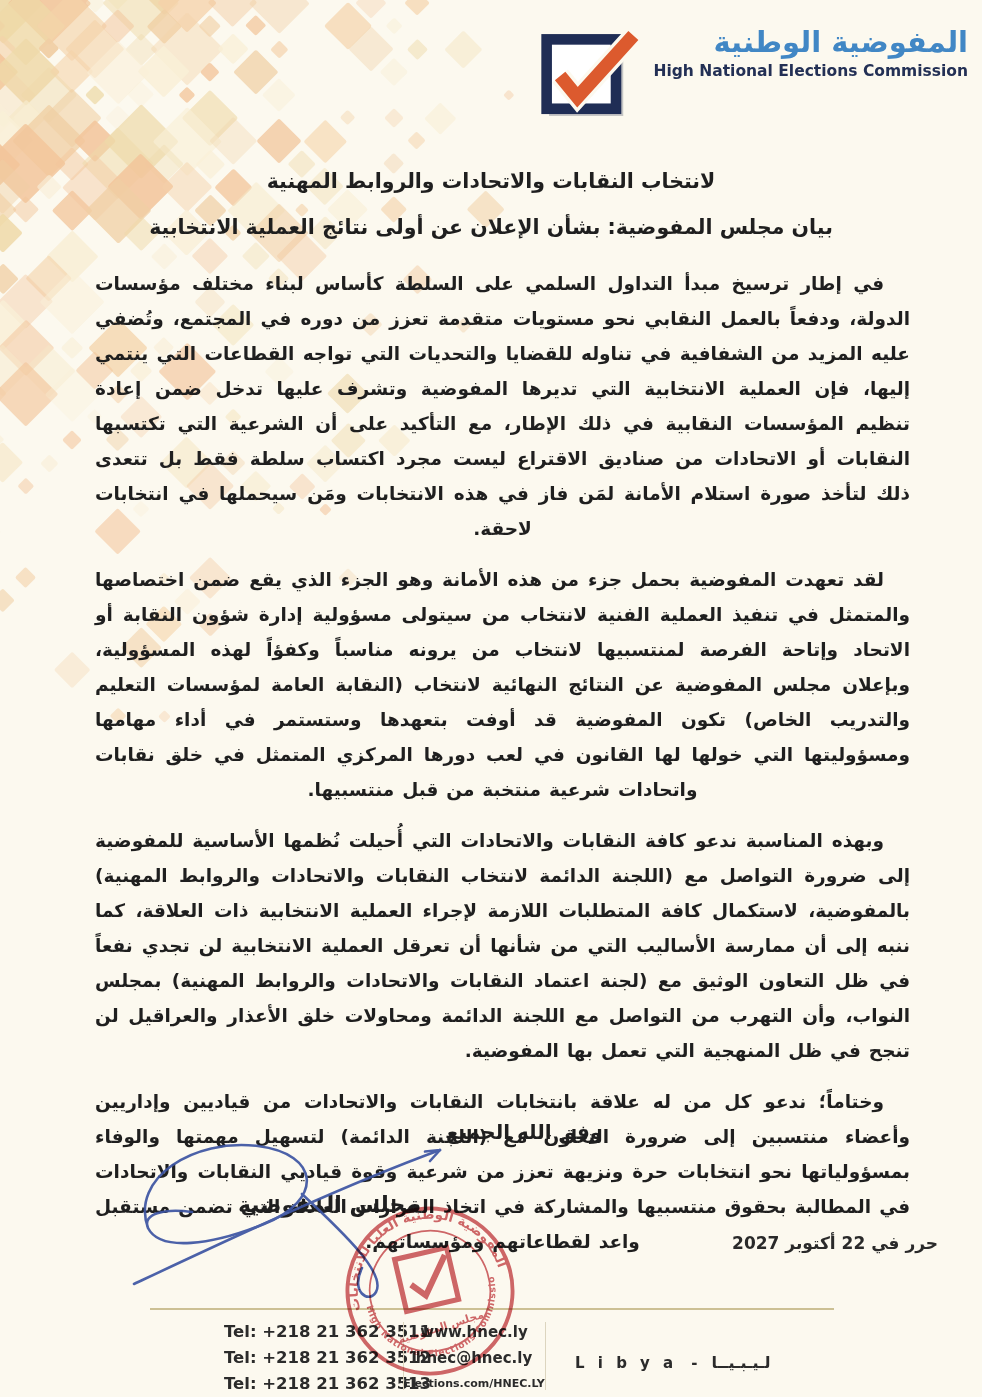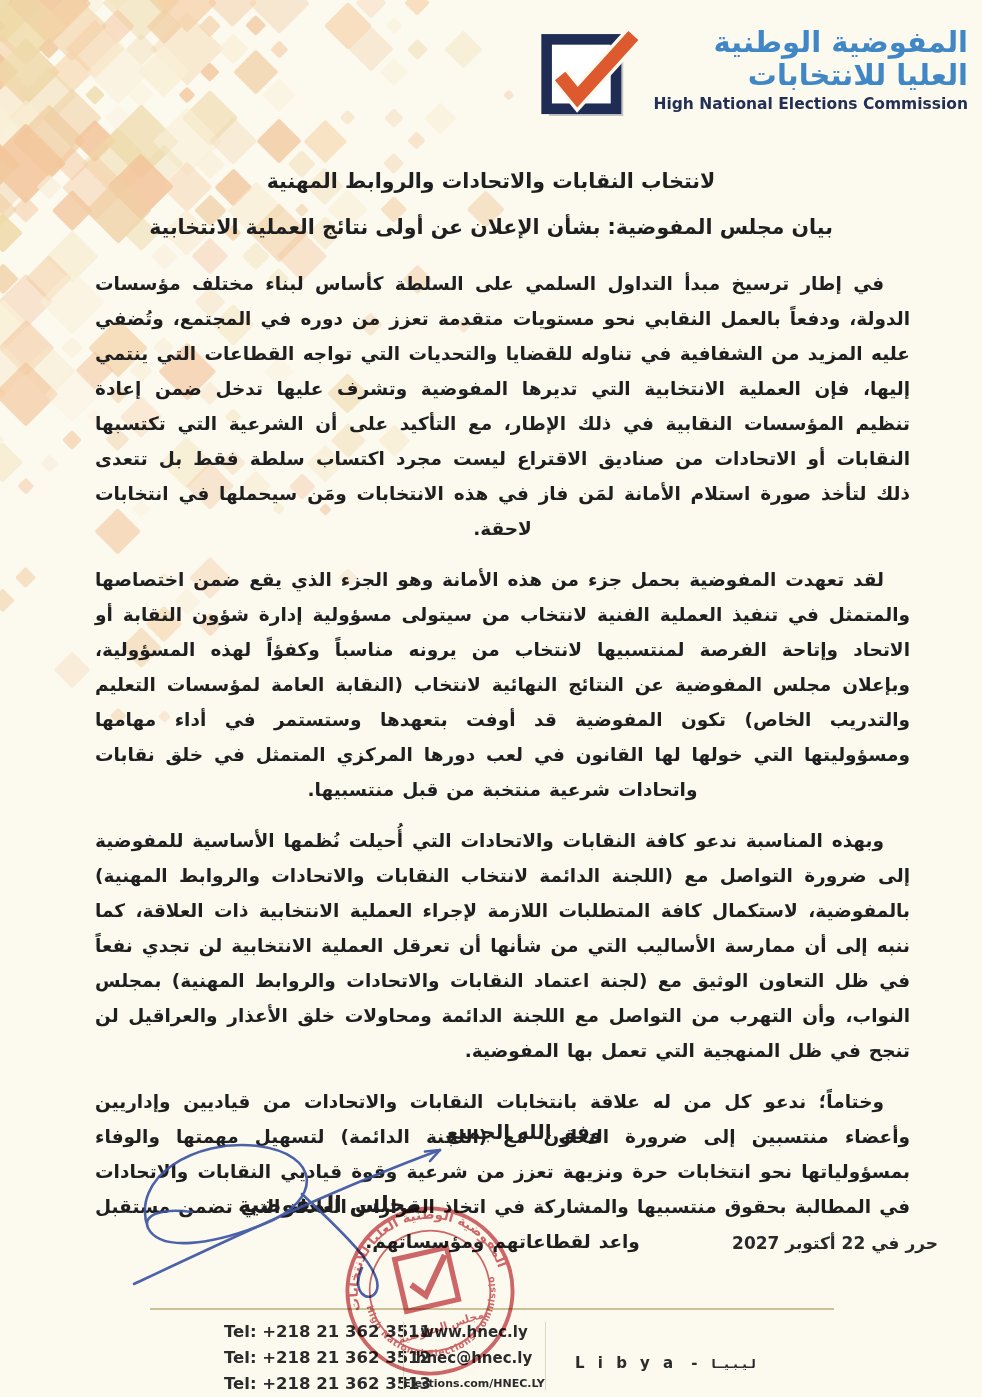--- a/index.html
+++ b/index.html
@@ -39,21 +39,21 @@
   .fdiv{position:absolute;top:12px;width:1px;height:68px;background:#dcd5bf;}
   .fdiv.d1{left:253px;} .fdiv.d2{left:395px;}
   .fcol1{width:253px;padding-left:74px;box-sizing:border-box;}
   .fcol1 .tel{font-weight:bold;font-size:16.5px;line-height:26px;color:#2b2b2b;white-space:nowrap;}
   .fcol2{width:142px;text-align:center;}
   .fcol2 .web{font-weight:bold;font-size:15px;line-height:26px;color:#2b2b2b;}
   .fcol2 .web.small{font-size:11px;}
   .fcol3{flex:1;padding-left:30px;}
   .locrow{display:flex;align-items:baseline;gap:14px;font-weight:bold;font-size:15px;line-height:25px;color:#2b2b2b;}
   .locrow .en{letter-spacing:4px;margin-top:32px;}
-  .locrow .ar{direction:rtl;font-size:12px;}
+  .locrow .ar{direction:rtl;font-size:16px;}
   .address{direction:rtl;text-align:right;font-size:9.5px;color:#b7ac8d;margin-top:7px;padding-right:0;}
 </style>
 </head>
 <body>
 
 <div class="page">
 
   <div class="pattern">
       <div class="diamond" style="left: -21.4472px; top: -21.4472px; width: 42.8944px; height: 42.8944px; background: rgb(240, 207, 164); opacity: 0.84;"></div>
       <div class="diamond" style="left: 21.3653px; top: -24.6347px; width: 49.2694px; height: 49.2694px; background: rgb(244, 210, 169); opacity: 0.41;"></div>
@@ -224,21 +224,20 @@
       <svg viewBox="0 0 110 100" width="106" height="100" aria-hidden="true">
         <rect x="15" y="17" width="72" height="72" fill="none" stroke="#a7a9ad" stroke-width="5" opacity=".65"></rect>
         <rect x="10" y="12" width="72" height="72" fill="#ffffff" stroke="#1f2d55" stroke-width="11"></rect>
         <path d="M 24 50 L 42 72 L 100 8" fill="none" stroke="#fcf9ef" stroke-width="21"></path>
         <path d="M 24 50 L 42 72 L 100 8" fill="none" stroke="#dc5a2e" stroke-width="14"></path>
       </svg>
     </div>
     <div class="brand-text">
       <div class="brand-ar">
         <div>المفوضية الوطنية</div>
-        <div>العليا للانتخابات</div>
       </div>
       <div class="brand-en">High National Elections Commission</div>
     </div>
   </header>
 
   <div class="title">
     <div>لانتخاب النقابات والاتحادات والروابط المهنية</div>
     <div>بيان مجلس المفوضية: بشأن الإعلان عن أولى نتائج العملية الانتخابية</div>
   </div>
 

